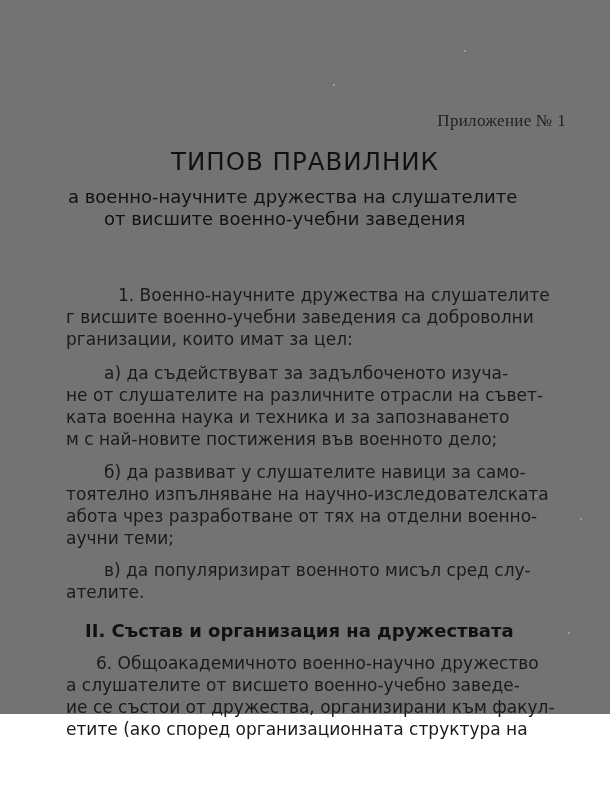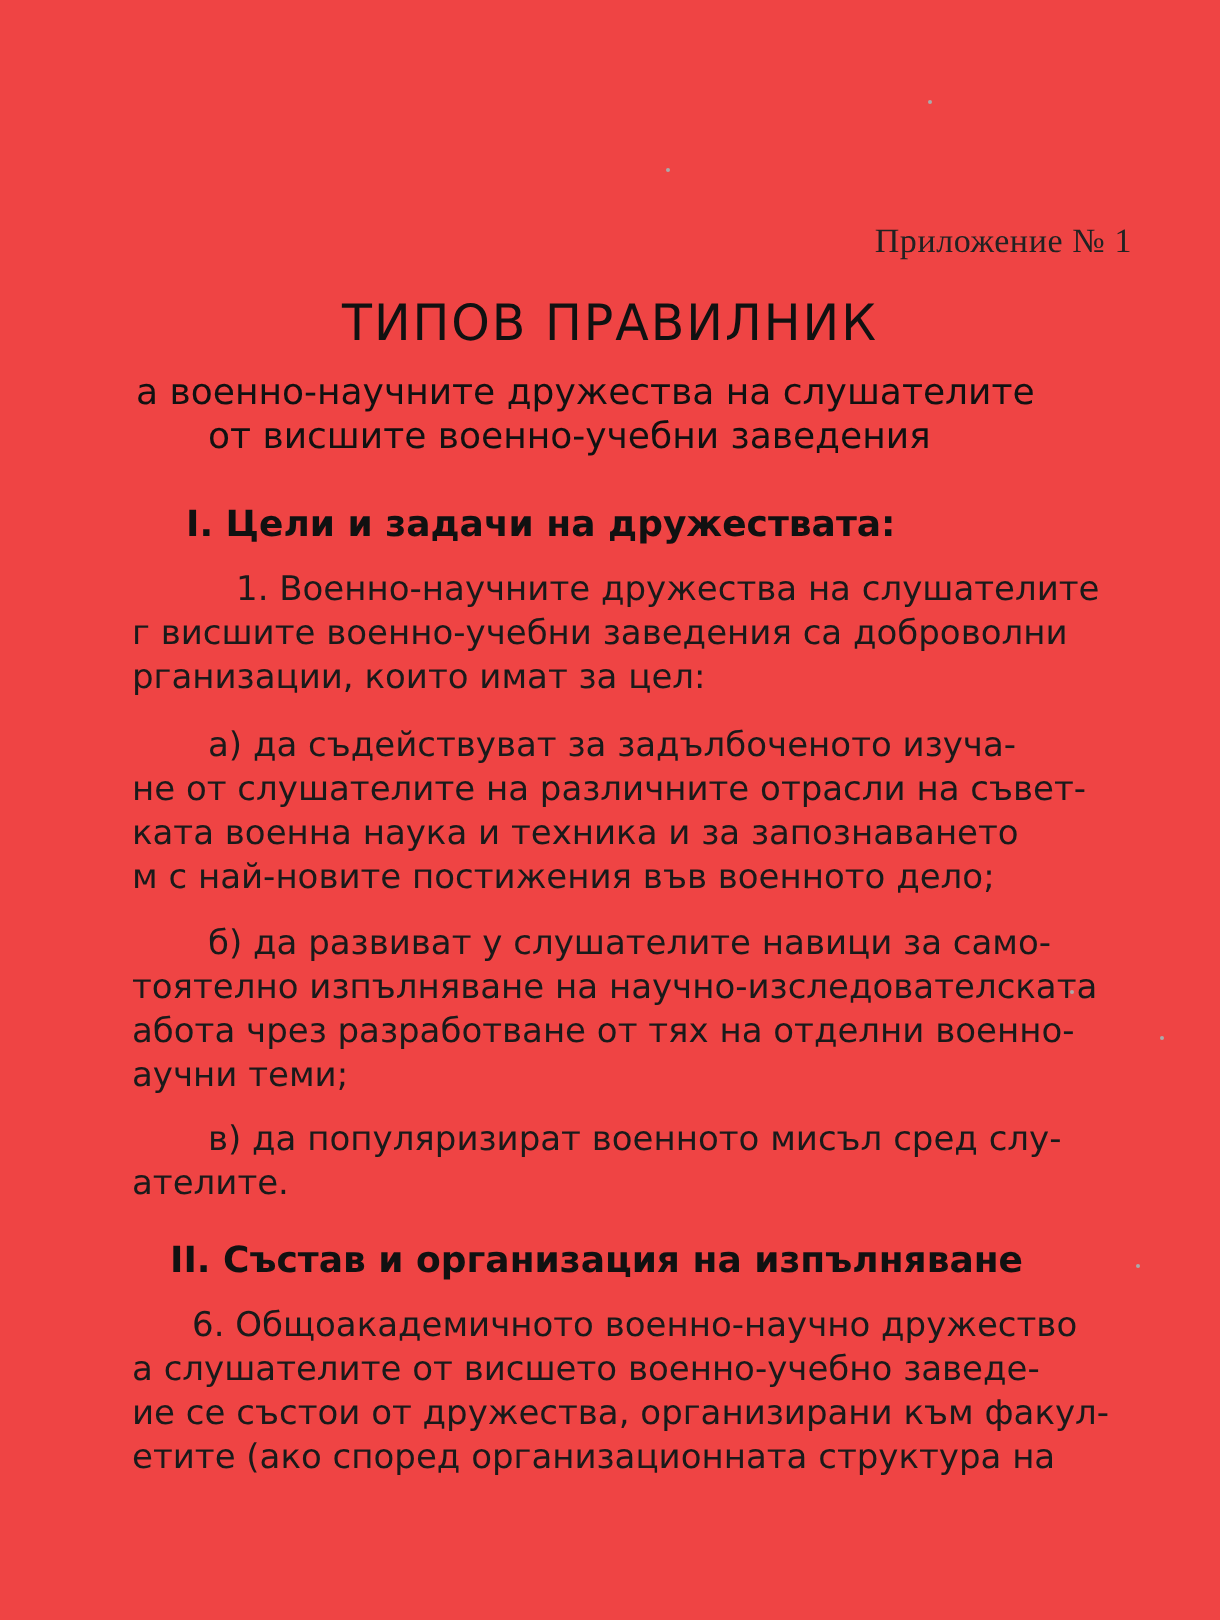--- a/index.html
+++ b/index.html
@@ -11,22 +11,22 @@
       width: 610px;
       height: 810px;
       position: relative;
       overflow: hidden;
       color: #1a1a1a;
       font-family: "DejaVu Sans", sans-serif;
     }
     .page {
       position: absolute;
       left: 0; top: 0;
-      width: 610px; height: 810px;
-      background: #ef4444;
+      width: 610px; height: 714px;
+      background: #737373;
     }
     .appendix {
       position: absolute;
       top: 111px;
       right: 44px;
       font-family: "Liberation Serif", serif;
       font-size: 17px;
       letter-spacing: 0.3px;
       color: #222;
     }
@@ -84,42 +84,41 @@
 
 <div class="page">
 
   <div class="appendix">Приложение № 1</div>
 
   <div class="title">ТИПОВ ПРАВИЛНИК</div>
 
   <div class="subtitle l1">а военно-научните дружества на слушателите</div>
   <div class="subtitle l2">от висшите военно-учебни заведения</div>
 
-  <div class="heading h1">I. Цели и задачи на дружествата:</div>
 
   <div class="line" style="top:285px; left:118px;">1. Военно-научните  дружества  на слушателите</div>
   <div class="line" style="top:329px; left:66px;">рганизации, които имат за цел:</div>
   <div class="line" style="top:307px; left:66px;">
     <span>г висшите военно-учебни заведения са доброволни</span>
   </div>
 
   <div class="line" style="top:363px; left:104px;">а) да съдействуват за задълбоченото изуча-</div>
   <div class="line" style="top:385px; left:66px;">не от слушателите на различните отрасли на съвет-</div>
   <div class="line" style="top:407px; left:66px;">ката военна наука и техника и за запознаването</div>
   <div class="line" style="top:429px; left:66px;">м с най-новите постижения във военното дело;</div>
 
   <div class="line" style="top:462px; left:104px;">б) да развиват у слушателите навици за само-</div>
   <div class="line" style="top:484px; left:66px;">тоятелно изпълняване на научно-изследователската</div>
   <div class="line" style="top:506px; left:66px;">абота чрез разработване от тях на отделни военно-</div>
   <div class="line" style="top:528px; left:66px;">аучни теми;</div>
 
   <div class="line" style="top:560px; left:104px;">в) да популяризират военното мисъл сред слу-</div>
   <div class="line" style="top:582px; left:66px;">ателите.</div>
 
-  <div class="heading h2">II. Състав и организация на изпълняване</div>
+  <div class="heading h2">II. Състав и организация на дружествата</div>
 
   <div class="line" style="top:653px; left:96px;">6. Общоакадемичното военно-научно дружество</div>
   <div class="line" style="top:675px; left:66px;">а слушателите от висшето военно-учебно заведе-</div>
   <div class="line" style="top:697px; left:66px;">ие се състои от дружества, организирани към факул-</div>
   <div class="line" style="top:719px; left:66px;">етите (ако според организационната структура на</div>
 
   <div class="speck" style="top:50px; left:464px;"></div>
   <div class="speck" style="top:84px; left:333px;"></div>
   <div class="speck" style="top:518px; left:580px;"></div>
   <div class="speck" style="top:632px; left:568px;"></div>

